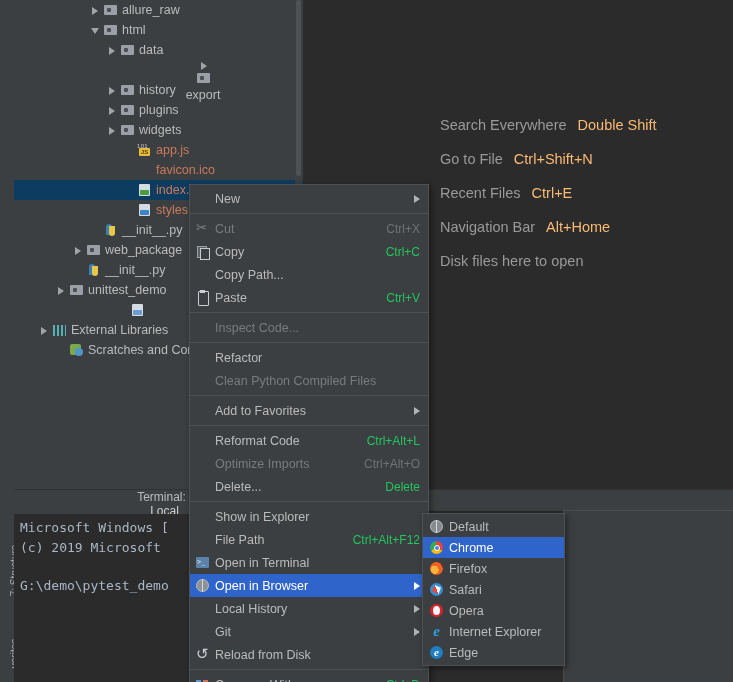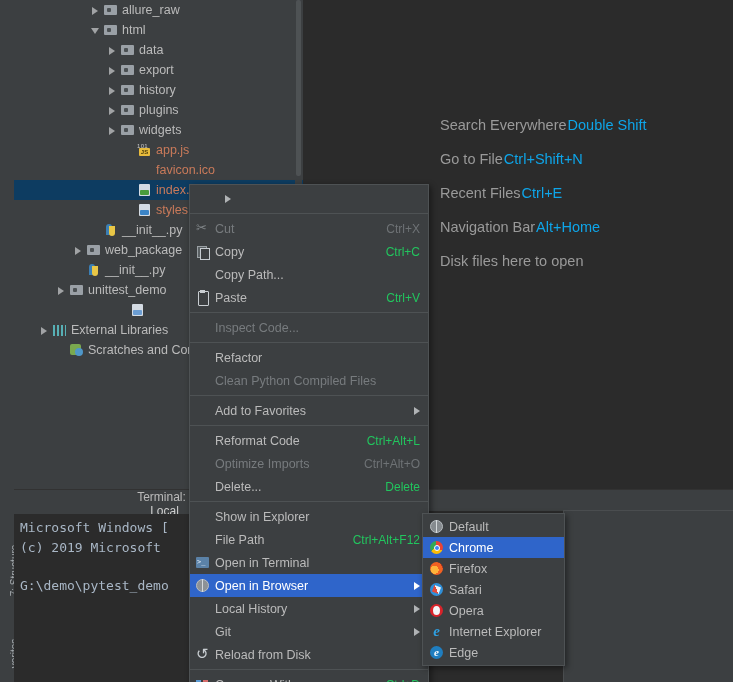--- a/index.html
+++ b/index.html
@@ -263,22 +263,22 @@
   }
   .hint {
     height: 34px;
     display: flex;
     align-items: center;
     font-size: 14.5px;
     color: #9a9a9a;
     white-space: nowrap;
   }
   .hint .key {
-    color: #0ea5e9;
-    margin-left: 1px;
+    color: #fdba74;
+    margin-left: 11px;
   }
 
   
   .menu {
     position: absolute;
     left: 189px; top: 184px;
     width: 238px;
     background: #3c3f41;
     border: 1px solid #4e5254;
     box-shadow: 2px 2px 6px rgba(0,0,0,.45);
@@ -562,21 +562,21 @@
         <div class="row" style="padding-left: 76px;">
           <span class="arrow down"></span>
           <span class="ico folder"></span>
           <span class="lbl c-white">html</span>
         </div>
         <div class="row" style="padding-left: 93px;">
           <span class="arrow right"></span>
           <span class="ico folder"></span>
           <span class="lbl c-white">data</span>
         </div>
-        <div class="row" style="padding-left: 93px;">
+        <div class="row" style="padding-left: 93px; flex-direction: column;">
           <span class="arrow right"></span>
           <span class="ico folder"></span>
           <span class="lbl c-white">export</span>
         </div>
         <div class="row" style="padding-left: 93px;">
           <span class="arrow right"></span>
           <span class="ico folder"></span>
           <span class="lbl c-white">history</span>
         </div>
         <div class="row" style="padding-left: 93px;">
@@ -687,20 +687,21 @@
       </div>
     </div>
 
   <div class="br-top"></div>
   <div class="br-left"></div>
   <div class="br-frame"></div>
 
   <div class="menu" id="menu">
       <div class="mi">
         <span class="mico "></span>
+        <span class="mtext">New</span>
         <span class="sub"></span>
       </div>
       <div class="msep"></div>
       <div class="mi dis">
         <span class="mico cut"></span>
         <span class="mtext">Cut</span>
         <span class="macc">Ctrl+X</span>
       </div>
       <div class="mi">
         <span class="mico copy"></span>

